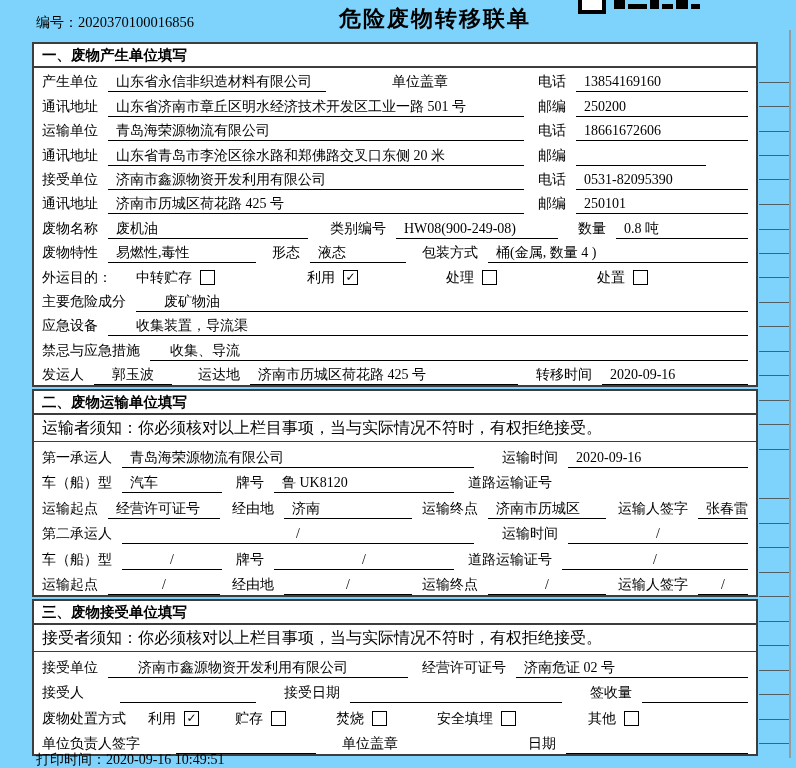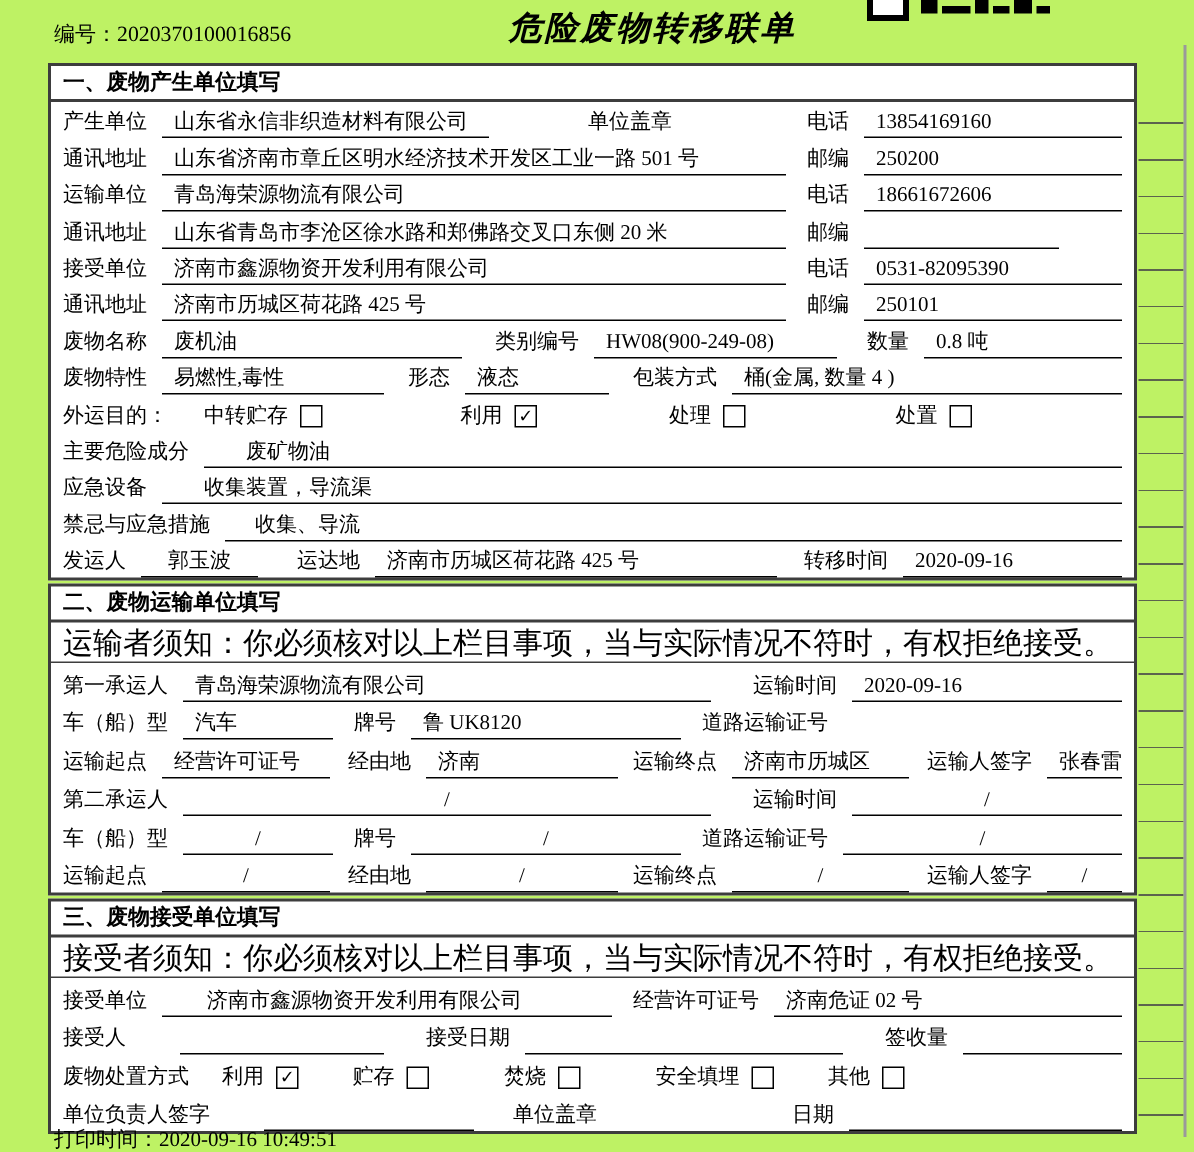--- a/index.html
+++ b/index.html
@@ -1,38 +1,38 @@
 <!DOCTYPE html>
 <html><head>
 <meta charset="utf-8">
 <style>
   html,body{margin:0;padding:0;}
   body{width:796px;height:768px;background:#fff;font-family:"Liberation Serif","DejaVu Serif",serif;color:#000;}
-  .page{position:relative;width:796px;height:768px;background:#bef264;overflow:hidden;}
+  .page{position:relative;width:796px;height:768px;background:#7dd3fc;overflow:hidden;}
 
   
   .form-number{position:absolute;left:36px;top:14px;font-size:14px;white-space:nowrap;}
   .form-number .num{font-size:14.5px;}
-  .doc-title{position:absolute;top:4px;left:50%;transform:translateX(calc(-50% + 37px));font-size:22px;font-weight:700;letter-spacing:2px;white-space:nowrap;font-style:italic;}
+  .doc-title{position:absolute;top:4px;left:50%;transform:translateX(calc(-50% + 37px));font-size:22px;font-weight:700;letter-spacing:2px;white-space:nowrap;}
 
   
   .qr{position:absolute;left:578px;top:0;height:10px;}
   .qr .sq{position:absolute;left:0;top:-14px;width:20px;height:20px;border:4px solid #000;background:#fff;}
   .qr .b{position:absolute;background:#000;}
 
   
   .edge-line{position:absolute;left:789px;top:30px;width:2px;height:728px;background:#9a9a9a;}
   .edge-strip{position:absolute;left:759px;top:58px;width:30px;height:690px;
     background:repeating-linear-gradient(to bottom,transparent 0 23.5px,#4a4a4a 23.5px 24.5px);opacity:.85;}
 
   
   .sheet{position:absolute;left:32px;top:42px;width:726px;}
   .box{border:2px solid #3d3d3d;background:#fff;margin-bottom:2px;box-sizing:border-box;}
   .sec-title{height:20px;line-height:20px;font-weight:700;font-size:14.5px;padding:1px 8px;border-bottom:2px solid #3d3d3d;font-family:"Liberation Sans","DejaVu Sans",sans-serif;}
-  .notice{display:flex;align-items:center;height:26px;padding:0 8px;border-bottom:1.5px solid #3d3d3d;font-size:20px;}
+  .notice{display:flex;align-items:center;height:26px;padding:0 8px;border-bottom:1.5px solid #3d3d3d;font-size:16px;}
 
   .row{display:flex;align-items:flex-end;height:24.4px;padding:0 8px;box-sizing:border-box;font-size:14px;}
   .s2 .row,.s3 .row{height:25.5px;}
   .lbl{white-space:nowrap;height:20px;line-height:20px;}
   .u{border-bottom:1px solid #000;height:20px;line-height:20px;white-space:nowrap;overflow:hidden;padding-left:8px;margin-left:10px;box-sizing:border-box;}
   .u.flex{flex:1;}
   .u.ctr{text-align:center;padding-left:0;}
   .push{margin-left:auto;}
 
   .opt{display:flex;align-items:center;height:20px;}
@@ -263,21 +263,21 @@
           <span class="cb"></span>
         </span>
         <span class="opt" style="margin-left:50px">
           <span class="lbl">焚烧</span>
           <span class="cb"></span>
         </span>
         <span class="opt" style="margin-left:50px">
           <span class="lbl">安全填埋</span>
           <span class="cb"></span>
         </span>
-        <span class="opt" style="margin-left:36px">
+        <span class="opt" style="margin-left:72px">
           <span class="lbl">其他</span>
           <span class="cb"></span>
         </span>
       </div>
 
       <div class="row">
         <span class="lbl">单位负责人签字</span>
         <span class="u" style="width:140px;margin-left:36px"></span>
         <span class="lbl" style="margin-left:26px">单位盖章</span>
         <span class="lbl" style="margin-left:130px">日期</span>

